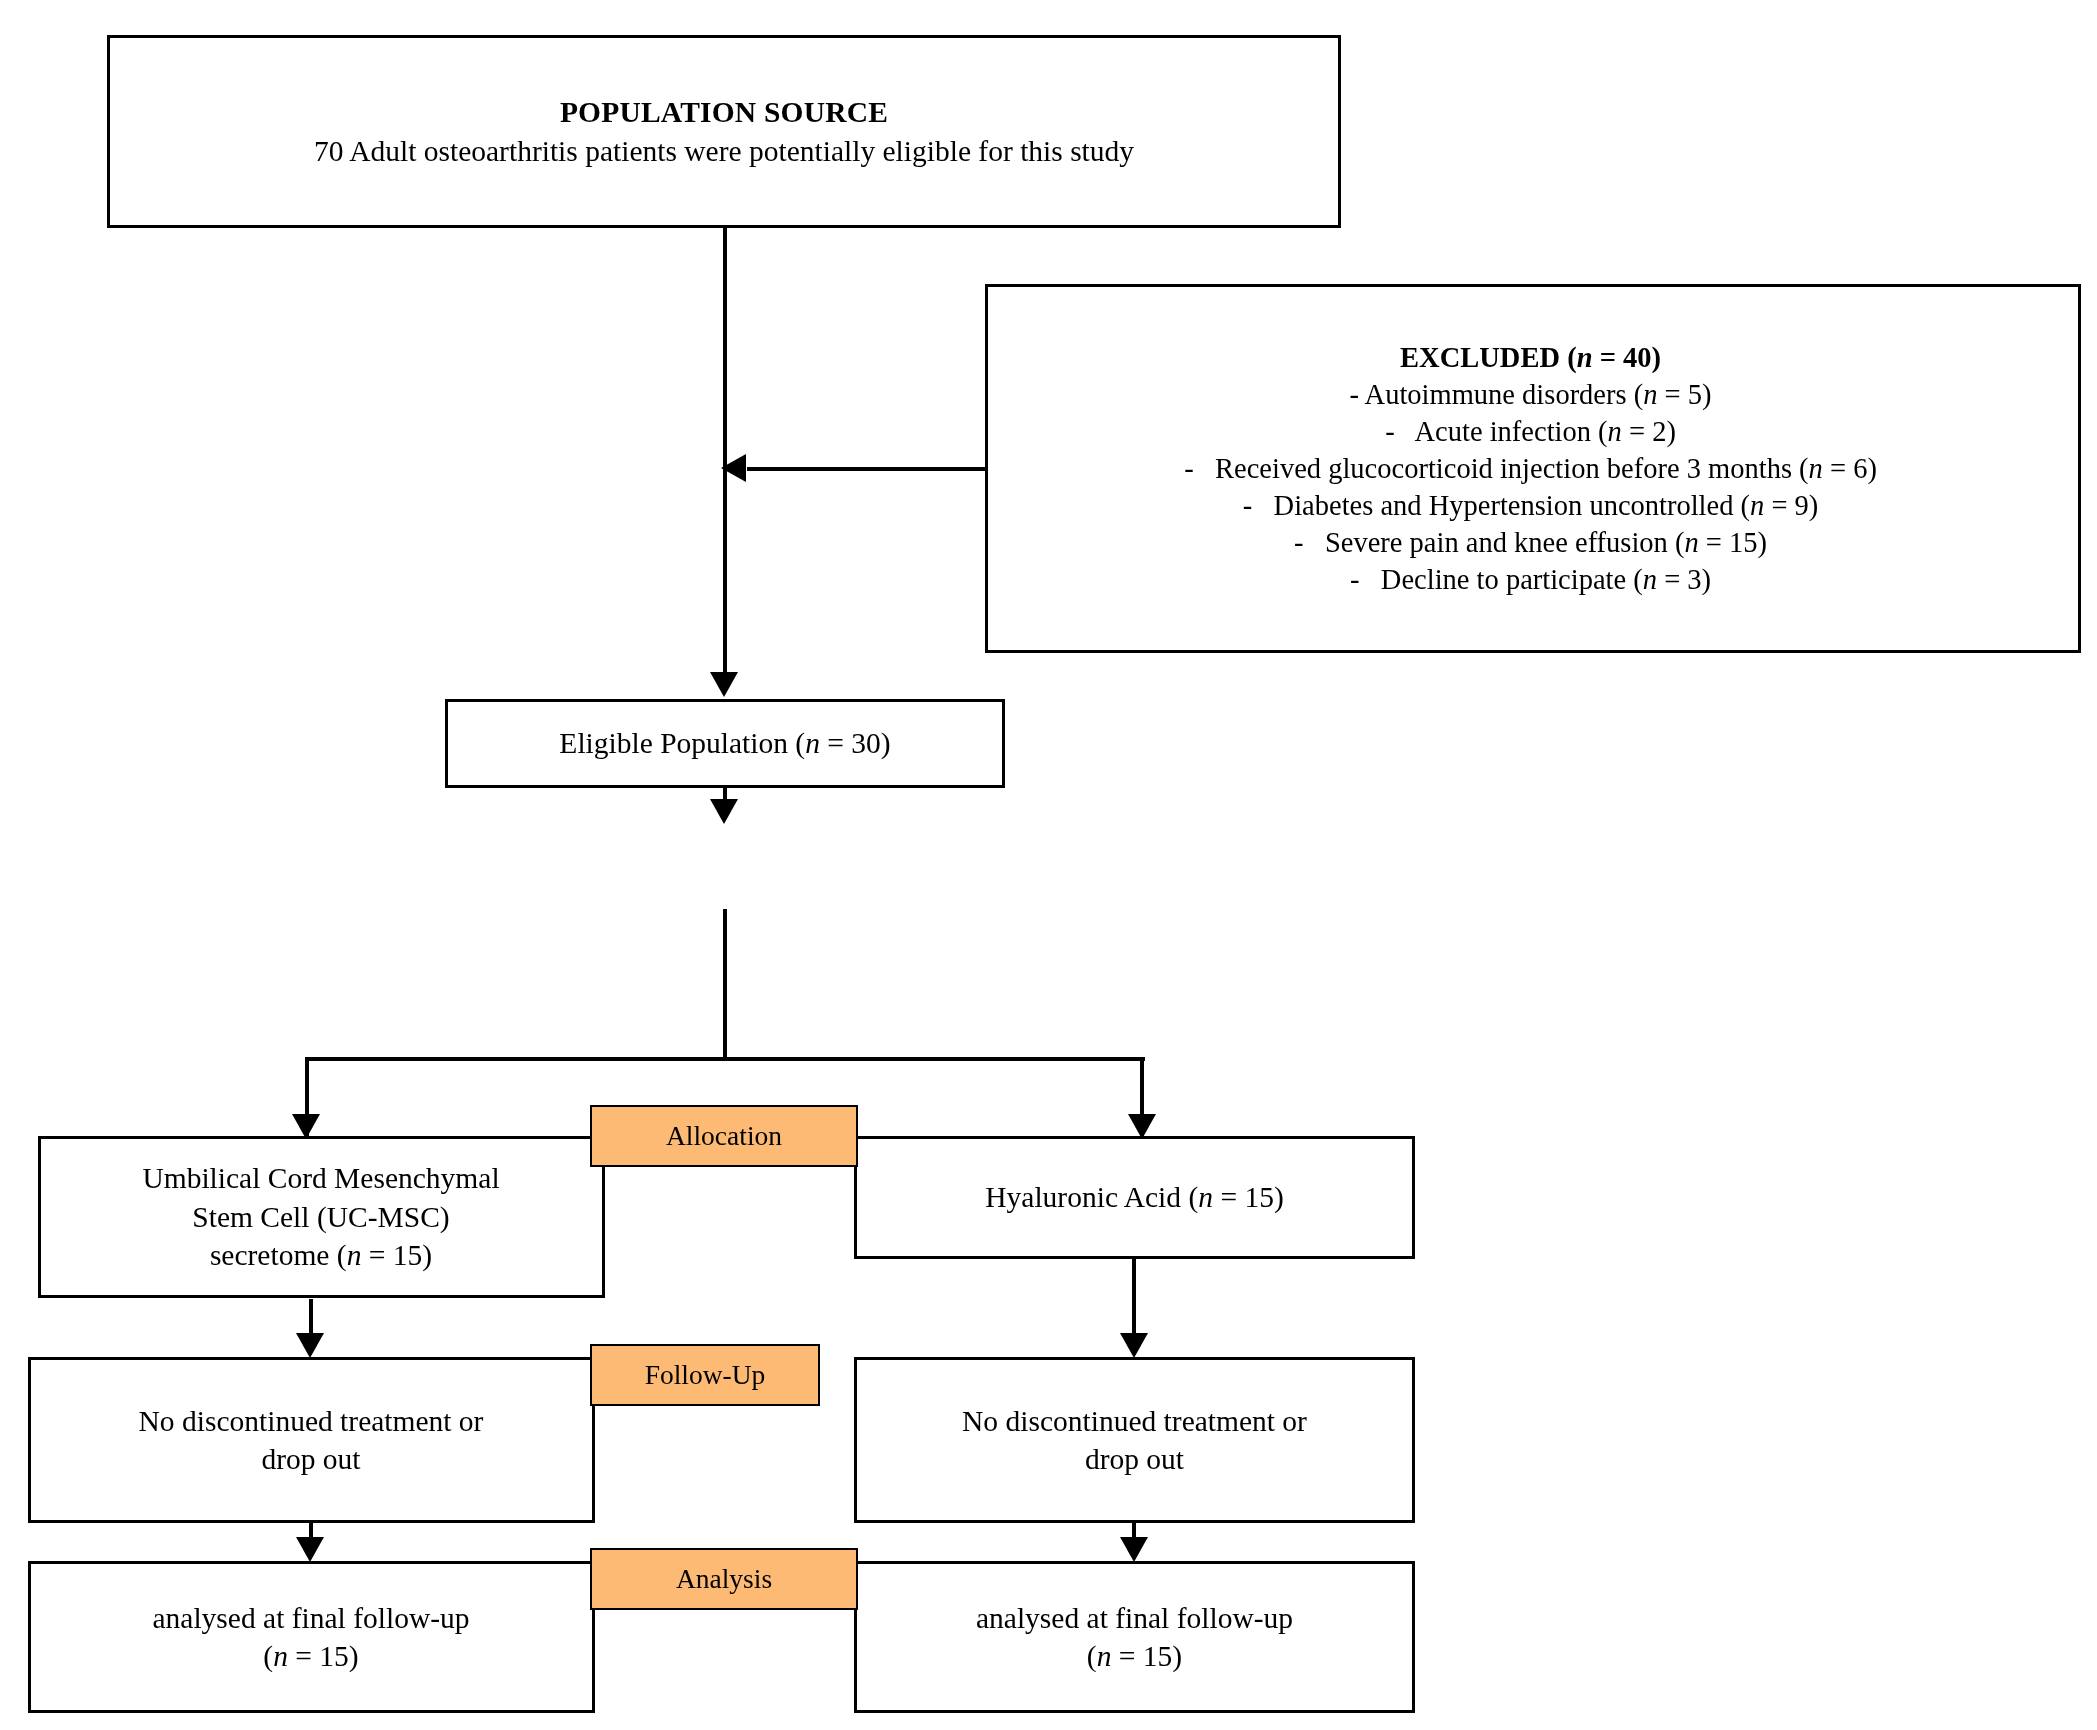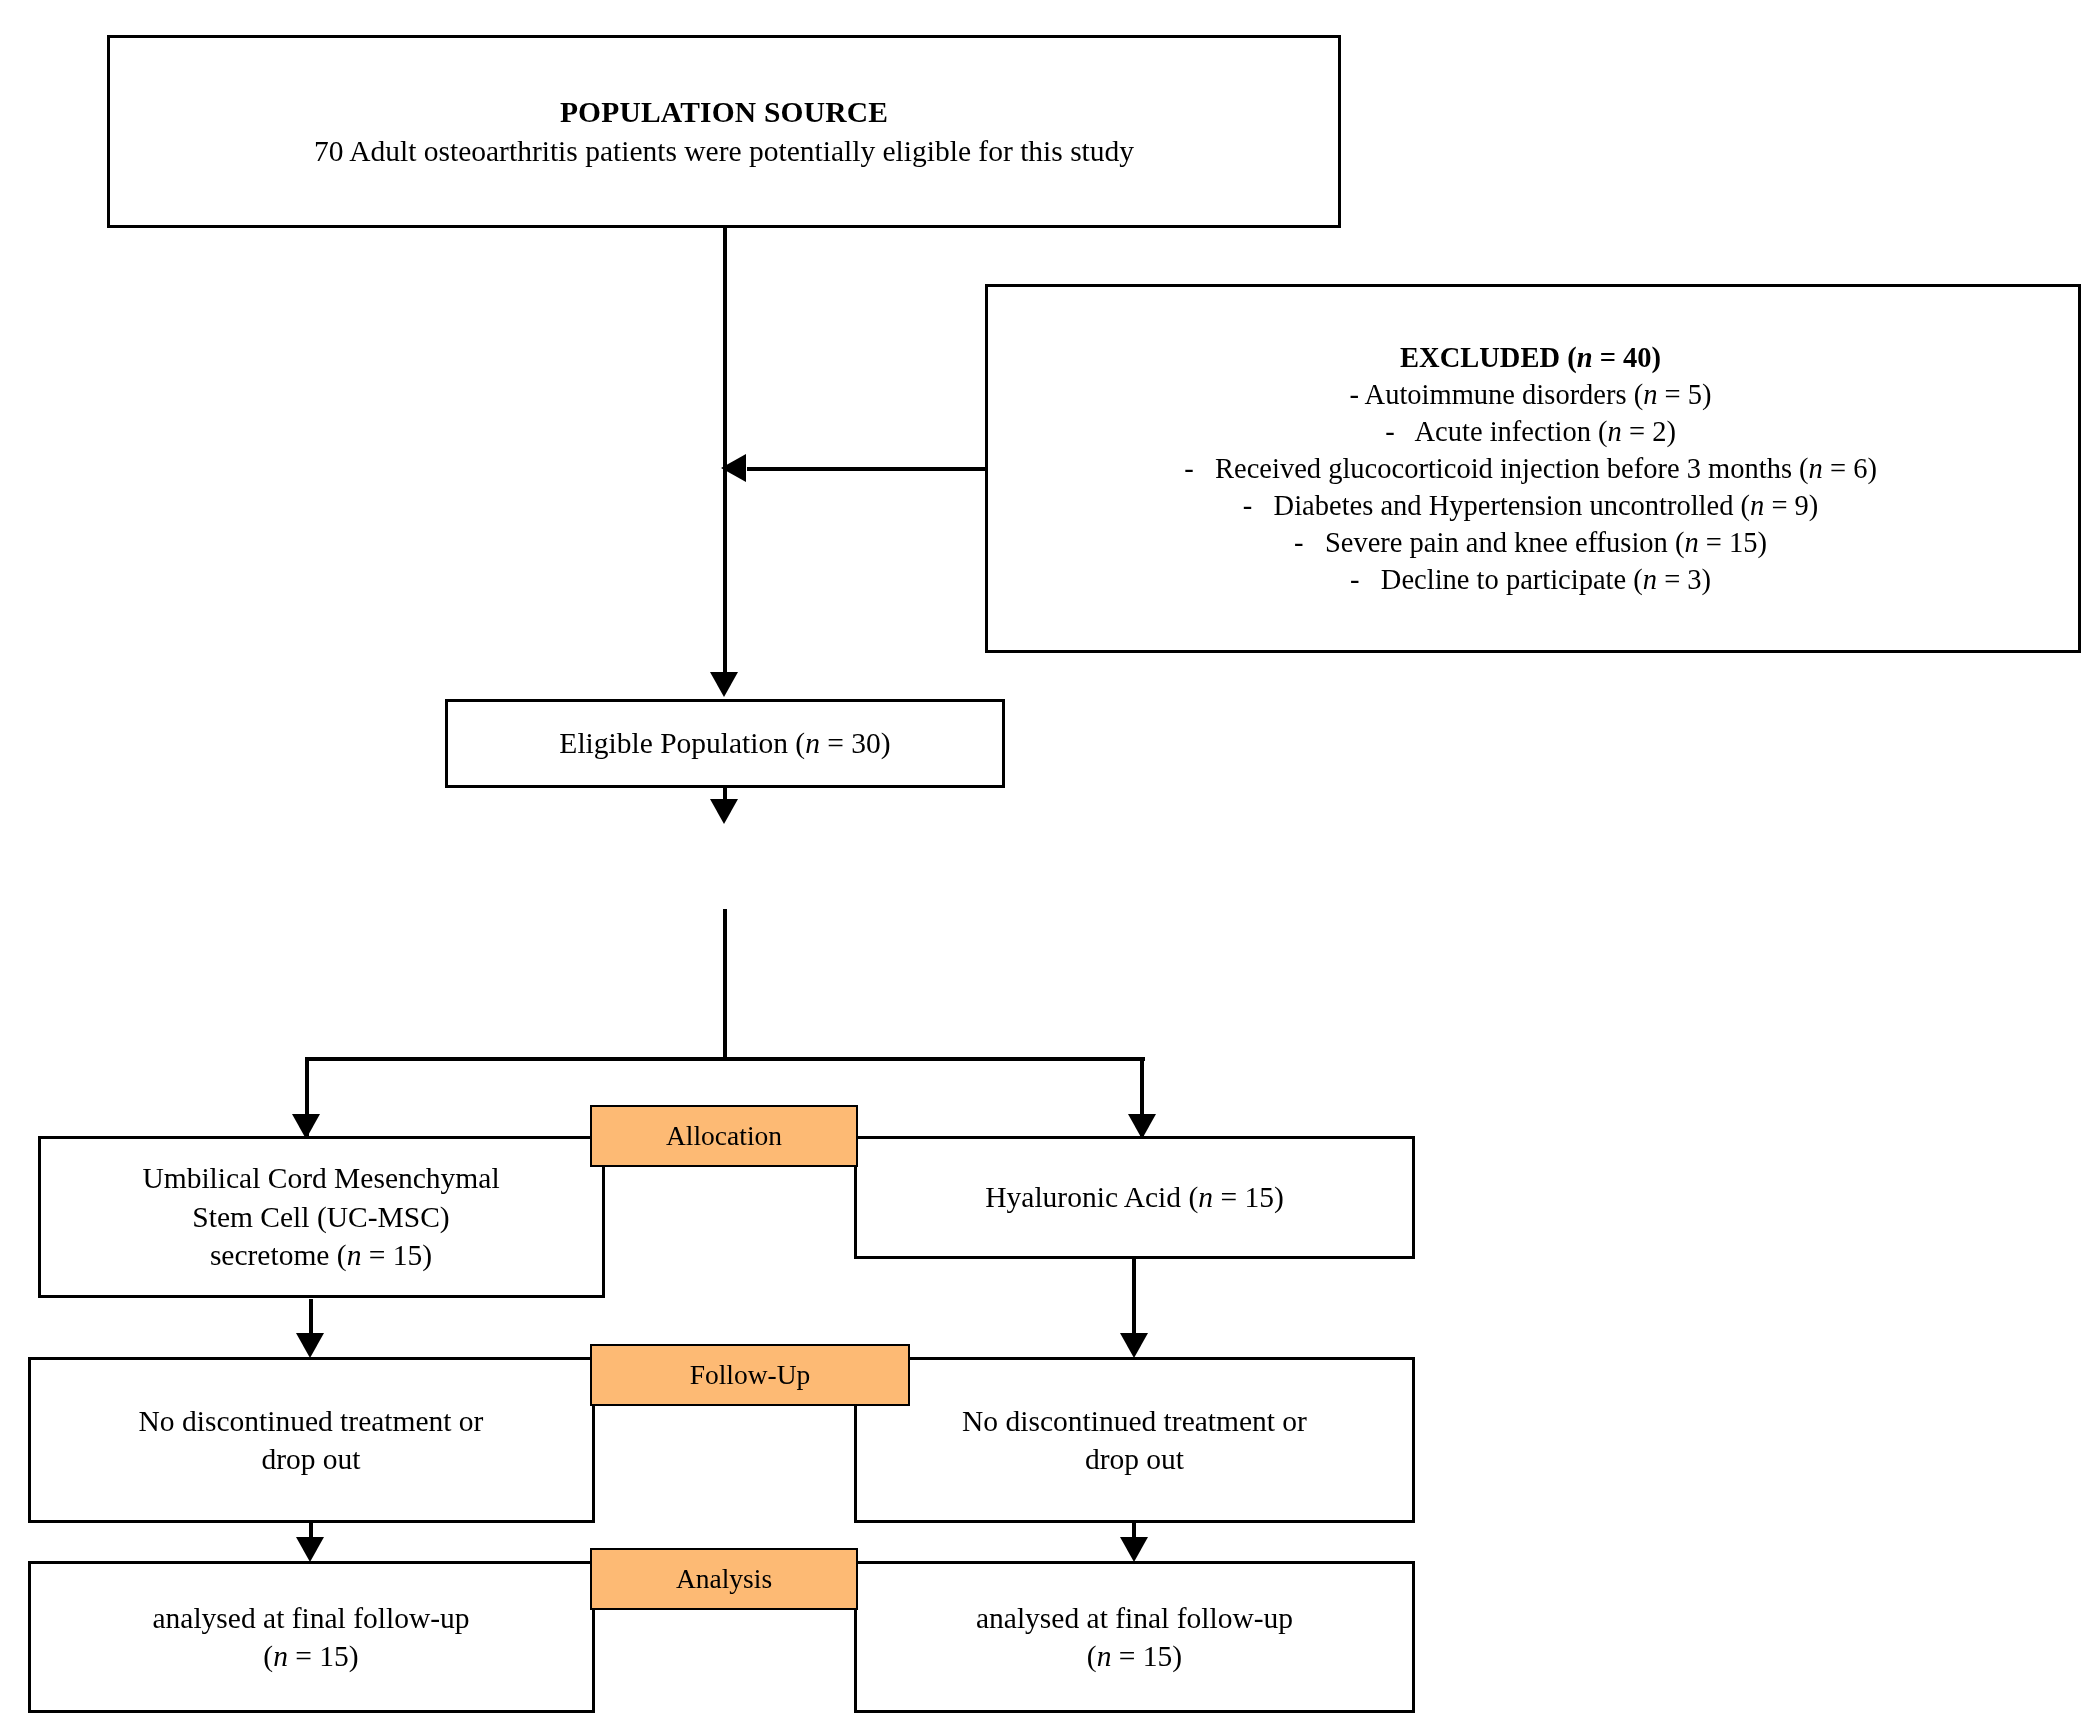--- a/index.html
+++ b/index.html
@@ -166,21 +166,21 @@
     </div>
   </div>
 
   <div class="box t-arm" style="left:854px; top:1357px; width:561px; height:166px;">
     <div class="inner">
       <span class="ln">No discontinued treatment or</span>
       <span class="ln">drop out</span>
     </div>
   </div>
 
-  <div class="label-box t-lbl" style="left:590px; top:1344px; width:320px; height:62px;">
+  <div class="label-box t-lbl" style="left:590px; top:1344px; width:230px; height:62px;">
     <span>Follow-Up</span>
   </div>
 
   <div class="vline" style="left:309px; top:1523px; width:4.4px; height:29.5px;"></div>
   <div class="arrow-down" style="left:296px; top:1537px;"></div>
 
   <div class="vline" style="left:1132px; top:1523px; width:4.4px; height:29.5px;"></div>
   <div class="arrow-down" style="left:1120px; top:1537px;"></div>
 
   <div class="box t-arm" style="left:27.5px; top:1561px; width:567px; height:152px;">

